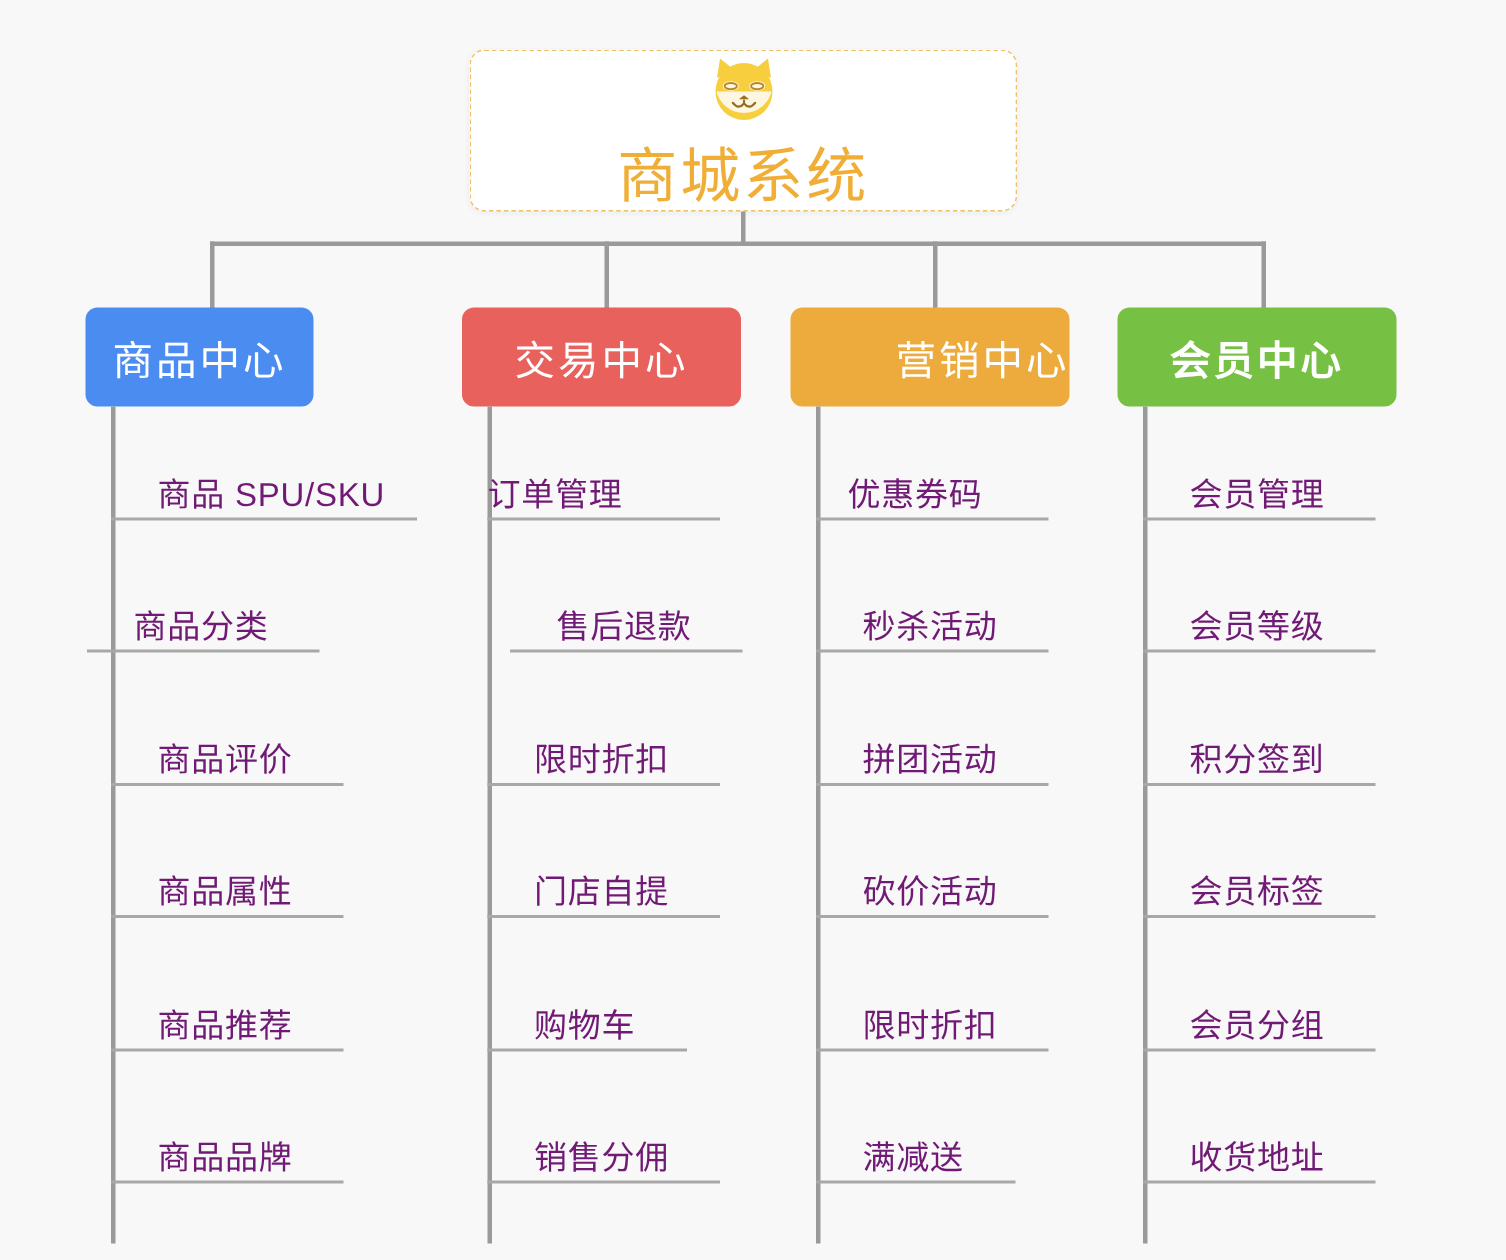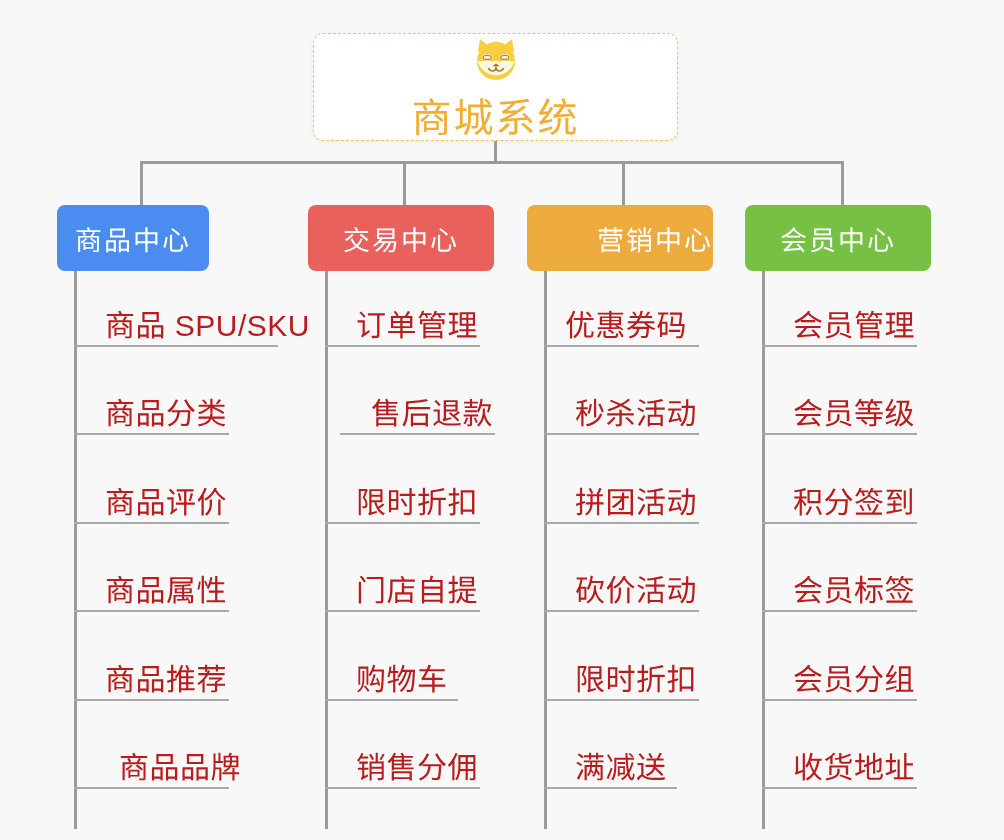--- a/index.html
+++ b/index.html
@@ -95,22 +95,22 @@
   .leaf {
     position: absolute;
     box-sizing: border-box;
     border-bottom: 2px solid #a8a8a8;
     display: flex;
     align-items: flex-end;
     height: 46px;
     padding-bottom: 3px;
   }
   .leaf-label {
-    font-size: 30px;
-    color: #b91c1c;
+    font-size: 22px;
+    color: #701a75;
     white-space: nowrap;
     line-height: 1.1;
     letter-spacing: 0.5px;
   }
 </style>
 </head>
 <body>
 
 <div id="diagram-canvas">
 
@@ -152,44 +152,44 @@
 
   <div class="column" style="left:57px; width:250px;">
     <div class="cat-header" style="width:152px; background:#4a8cf0;">
       <span>商品中心</span>
     </div>
     <div class="col-spine" style="left:17px; top:66px; height:558px;"></div>
 
     <div class="leaf" style="left:17px; top:96px; width:204px; padding-left:31px;">
       <span class="leaf-label">商品 SPU/SKU</span>
     </div>
-    <div class="leaf" style="left:17px; top:184px; width:155px; padding-left:31px;">
+    <div class="leaf" style="left:1px; top:184px; width:155px; padding-left:31px;">
       <span class="leaf-label">商品分类</span>
     </div>
     <div class="leaf" style="left:17px; top:273px; width:155px; padding-left:31px;">
       <span class="leaf-label">商品评价</span>
     </div>
     <div class="leaf" style="left:17px; top:361px; width:155px; padding-left:31px;">
       <span class="leaf-label">商品属性</span>
     </div>
     <div class="leaf" style="left:17px; top:450px; width:155px; padding-left:31px;">
       <span class="leaf-label">商品推荐</span>
     </div>
-    <div class="leaf" style="left:17px; top:538px; width:155px; padding-left:45px;">
+    <div class="leaf" style="left:17px; top:538px; width:155px; padding-left:31px;">
       <span class="leaf-label">商品品牌</span>
     </div>
   </div>
 
   <div class="column" style="left:308px; width:235px;">
     <div class="cat-header" style="width:186px; background:#e8615c;">
       <span>交易中心</span>
     </div>
     <div class="col-spine" style="left:17px; top:66px; height:558px;"></div>
 
-    <div class="leaf" style="left:17px; top:96px; width:155px; padding-left:31px;">
+    <div class="leaf" style="left:17px; top:96px; width:155px; ">
       <span class="leaf-label">订单管理</span>
     </div>
     <div class="leaf" style="left:32px; top:184px; width:155px; padding-left:31px;">
       <span class="leaf-label">售后退款</span>
     </div>
     <div class="leaf" style="left:17px; top:273px; width:155px; padding-left:31px;">
       <span class="leaf-label">限时折扣</span>
     </div>
     <div class="leaf" style="left:17px; top:361px; width:155px; padding-left:31px;">
       <span class="leaf-label">门店自提</span>
@@ -222,21 +222,21 @@
     </div>
     <div class="leaf" style="left:17px; top:450px; width:155px; padding-left:31px;">
       <span class="leaf-label">限时折扣</span>
     </div>
     <div class="leaf" style="left:17px; top:538px; width:133px; padding-left:31px;">
       <span class="leaf-label">满减送</span>
     </div>
   </div>
 
   <div class="column" style="left:745px; width:235px;">
-    <div class="cat-header" style="width:186px; background:#76c044;">
+    <div class="cat-header" style="width:186px; background:#76c044;font-weight:bold;">
       <span>会员中心</span>
     </div>
     <div class="col-spine" style="left:17px; top:66px; height:558px;"></div>
 
     <div class="leaf" style="left:17px; top:96px; width:155px; padding-left:31px;">
       <span class="leaf-label">会员管理</span>
     </div>
     <div class="leaf" style="left:17px; top:184px; width:155px; padding-left:31px;">
       <span class="leaf-label">会员等级</span>
     </div>

